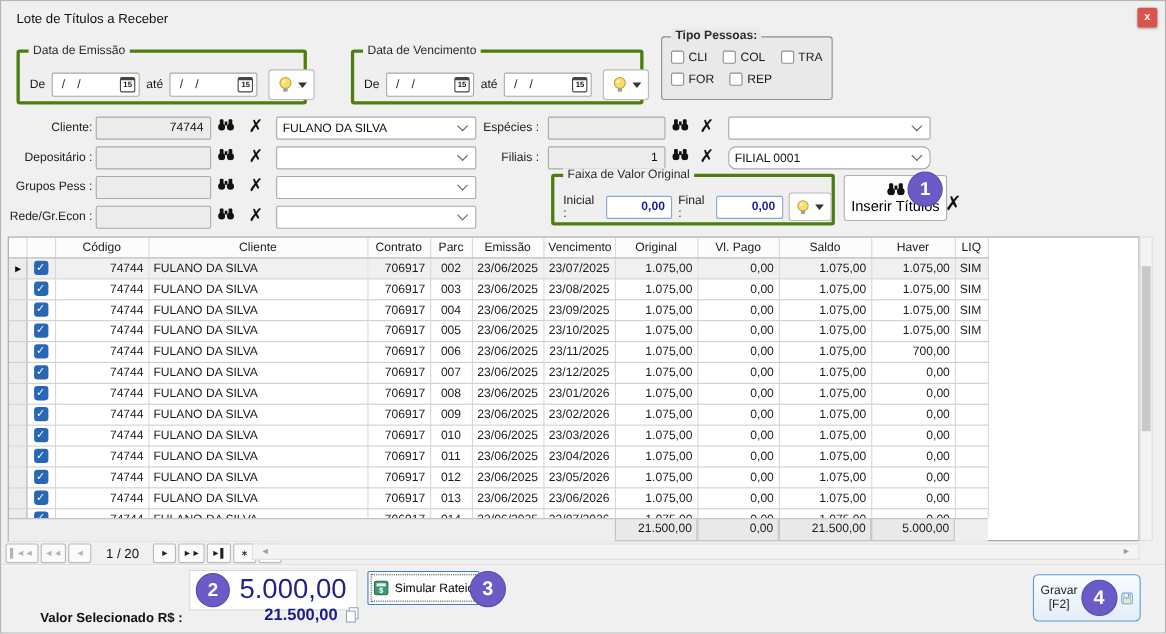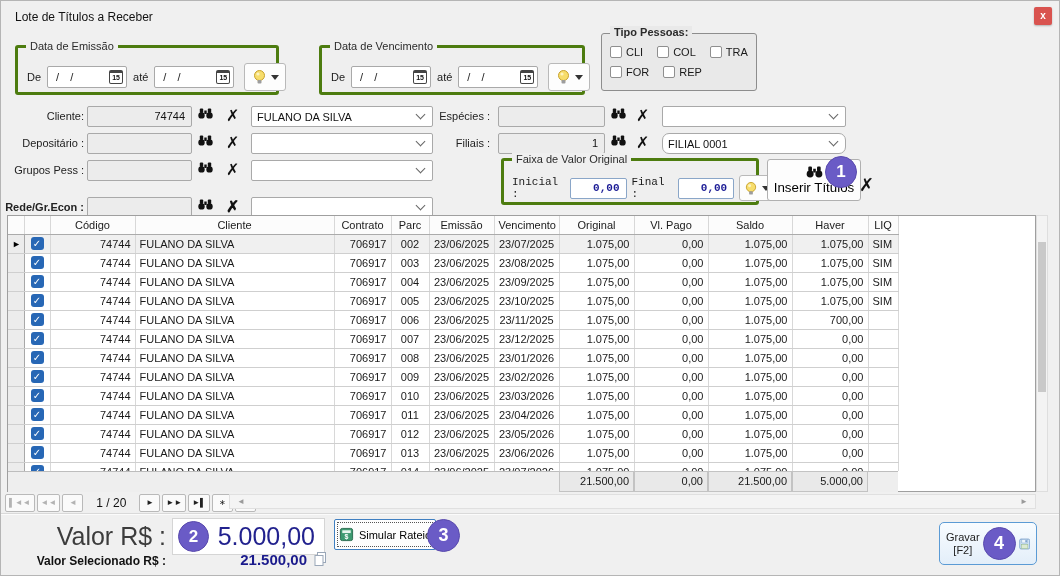--- a/index.html
+++ b/index.html
@@ -244,21 +244,21 @@
             <rect x="6.3" y="2.5" width="2.4" height="3.5" fill="#111"></rect>
             <circle cx="3.5" cy="7.4" r="3.2" fill="#111"></circle>
             <circle cx="11.5" cy="7.4" r="3.2" fill="#111"></circle>
           </svg></span>
         <span class="icon-btn xglyph" style="left:225px;">✗</span>
         <span class="combo" style="left:250px;width:182px;">
           <span class="ctext"></span>
           <span class="chev"></span>
         </span>
       </div>
-      <div class="lrow" style="top:196px;font-weight:bold;">
+      <div class="lrow" style="top:186px;">
         <span class="lbl" style="left:0px;width:83px;">Rede/Gr.Econ :</span>
         <span class="code-input" style="left:86px;width:105px;"></span>
         <span class="icon-btn" style="left:197px;"><svg width="15" height="11" viewBox="0 0 15 11">
             <rect x="1.8" y="0.5" width="3.4" height="4.5" rx="1" fill="#111"></rect>
             <rect x="9.8" y="0.5" width="3.4" height="4.5" rx="1" fill="#111"></rect>
             <rect x="6.3" y="2.5" width="2.4" height="3.5" fill="#111"></rect>
             <circle cx="3.5" cy="7.4" r="3.2" fill="#111"></circle>
             <circle cx="11.5" cy="7.4" r="3.2" fill="#111"></circle>
           </svg></span>
         <span class="icon-btn xglyph" style="left:225px;">✗</span>
@@ -299,21 +299,21 @@
         <span class="icon-btn xglyph" style="left:635px;">✗</span>
         <span class="combo" style="left:661px;width:184px;border-radius:7px;">
           <span class="ctext">FILIAL 0001</span>
           <span class="chev"></span>
         </span>
       </div>
     </div>
 
   <div class="gbox" style="left:500px; top:157px; width:258px; height:47px;">
     <span class="legend">Faixa de Valor Original</span>
-    <div class="grow" style="top:14px; left:8px; gap:5px;font-family:Liberation Mono, monospace;">
+    <div class="grow" style="top:14px; left:8px; gap:5px;">
       <span>Inicial :</span>
       <span class="code-input blue" style="position:static; width:62px; display:inline-block;">0,00</span>
       <span>Final :</span>
       <span class="code-input blue" style="position:static; width:62px; display:inline-block;">0,00</span>
       <span class="bulb-btn" style="height:26px; width:40px;">
         <svg width="14" height="15" viewBox="0 0 15 16">
             <circle cx="7.5" cy="6.5" r="5" fill="#f7dd6b" stroke="#c8a22e"></circle>
             <circle cx="6" cy="5" r="1.6" fill="#fdf3c0"></circle>
             <rect x="5.5" y="11" width="4" height="3.5" rx="1" fill="#9d9d9d"></rect>
           </svg>
@@ -592,21 +592,20 @@
       <span class="navbtn">►▌</span>
       <span class="navbtn">∗</span>
       <span class="navbtn dis">∗</span>
     </div>
   <div class="hscroll">
     <span class="harrow" style="left:7px;">◄</span>
     <span class="harrow" style="right:7px;">►</span>
   </div>
   <div class="sep"></div>
 
-  <div class="valor-label">Valor R$ :</div>
   <div class="valor-box">
     <div class="badge" style="left:5px; top:2px; width:31px; height:31px; font-size:17px; line-height:29px;">2</div>
     <div class="valor-val">5.000,00</div>
   </div>
   <button class="sim-btn">
     <svg width="15" height="15" viewBox="0 0 16 16">
         <rect x="1.5" y="1.5" width="13" height="13" rx="2" fill="#3d9970" stroke="#2a6b4e"></rect>
         <rect x="3.5" y="3.5" width="9" height="3" fill="#e8f5ee"></rect>
         <text x="8" y="13" font-size="7.5" font-weight="bold" fill="#fff" text-anchor="middle" font-family="Liberation Sans, sans-serif">$</text>
       </svg>

